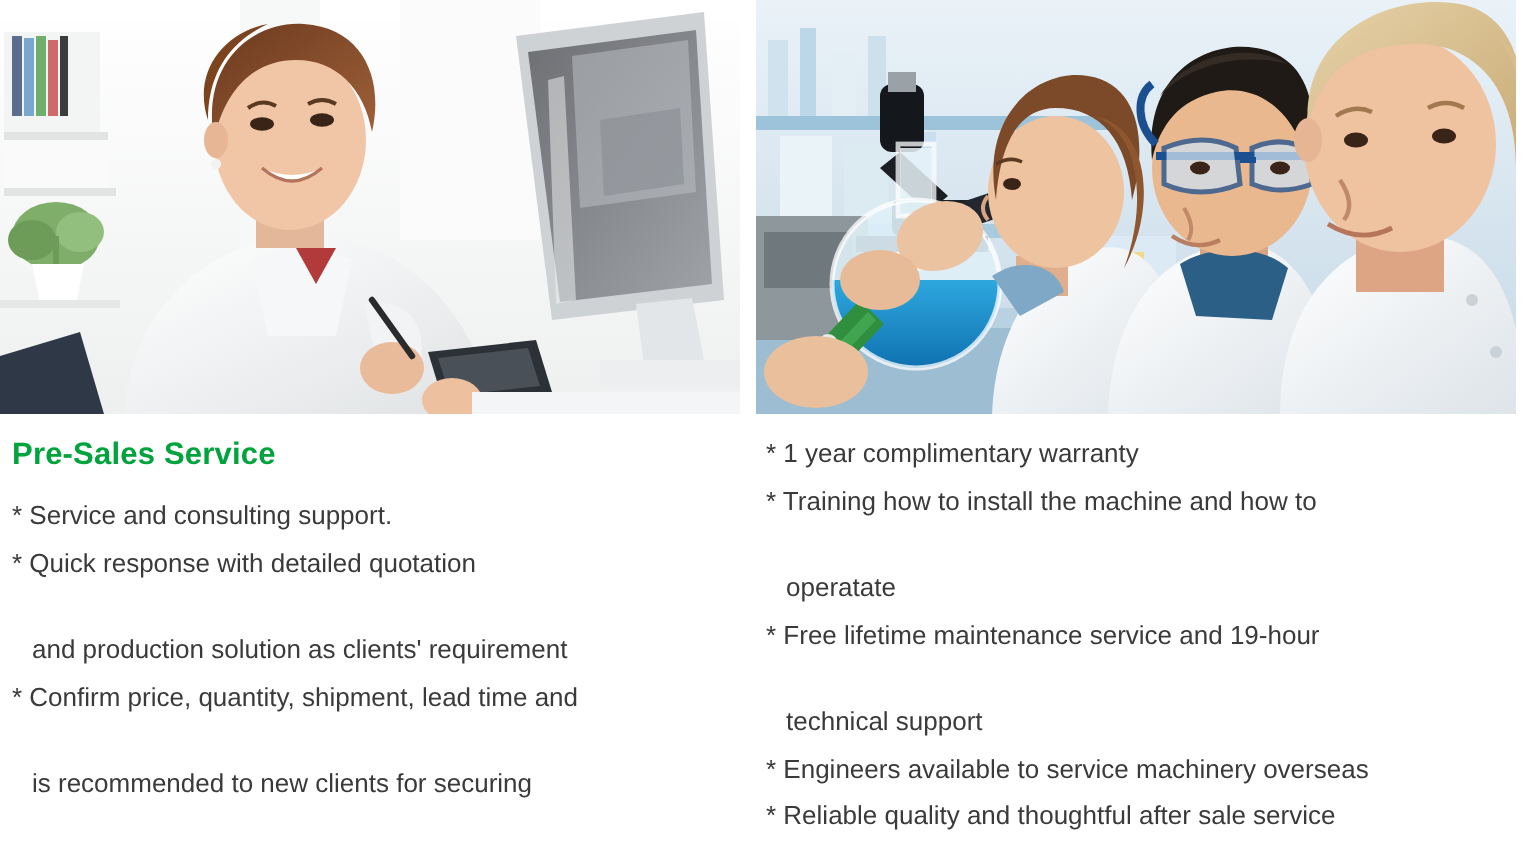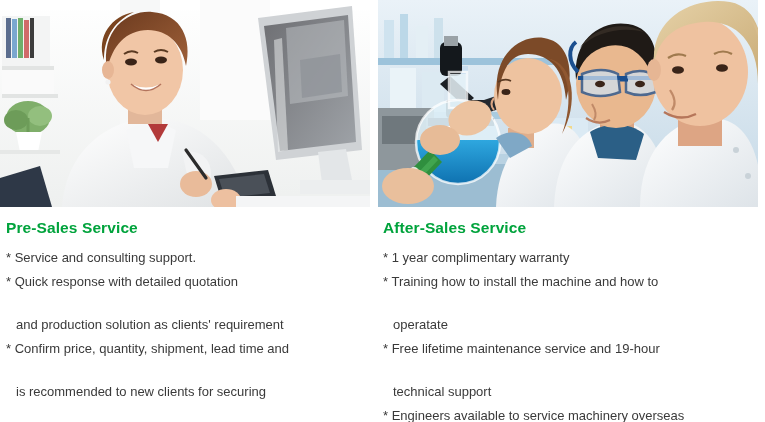--- a/index.html
+++ b/index.html
@@ -310,24 +310,24 @@
         <li>* Service and consulting support.</li>
         <li>* Quick response with detailed quotation</li>
         <li class="cont">and production solution as clients' requirement</li>
         <li>* Confirm price, quantity, shipment, lead time and</li>
         <li class="cont">is recommended to new clients for securing</li>
         <li class="cont">payment safety)</li>
       </ul>
     </div>
 
     <div class="col right">
-      <h2 class="section-title">After-Sales Service</h2>
       <ul class="bullets">
         <li>* 1 year complimentary warranty</li>
         <li>* Training how to install the machine and how to</li>
         <li class="cont">operatate</li>
         <li>* Free lifetime maintenance service and 19-hour</li>
         <li class="cont">technical support</li>
         <li>* Engineers available to service machinery overseas</li>
+        <li>* Reliable quality and thoughtful after sale service</li>
       </ul>
     </div>
   </div>
 </div>
 
 </body></html>

